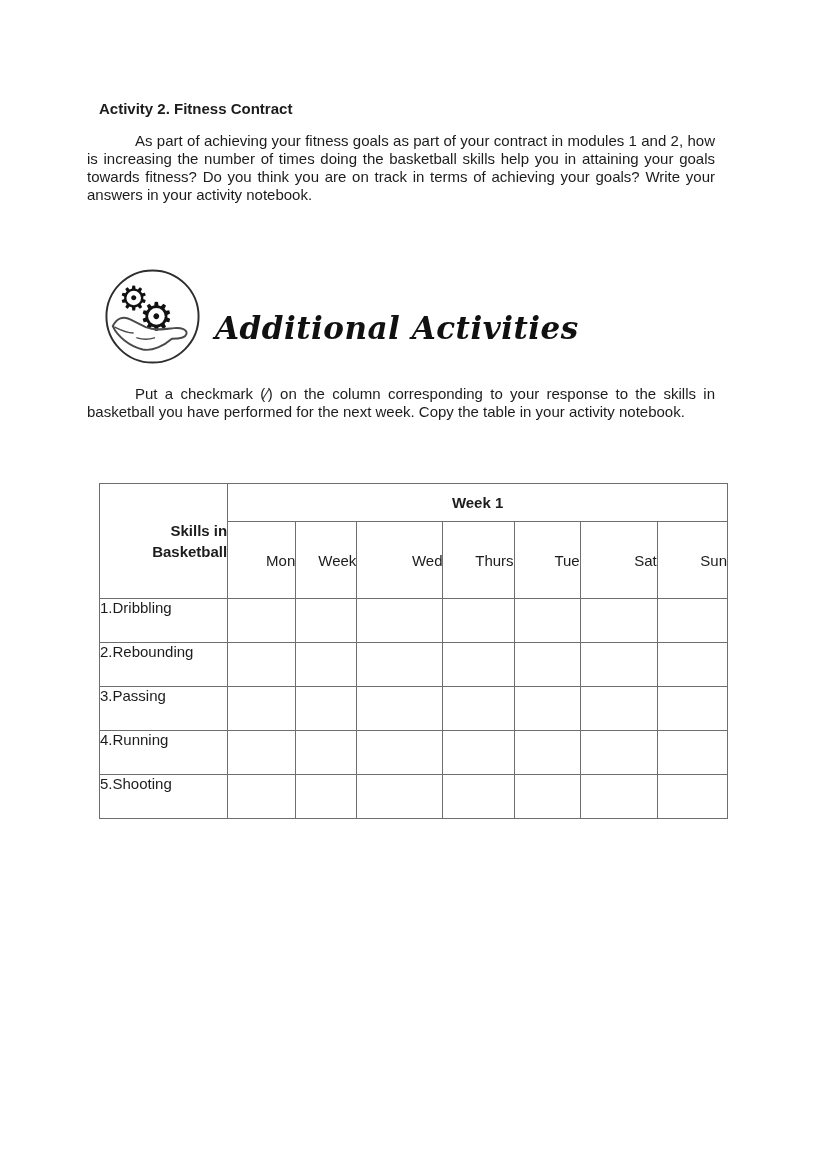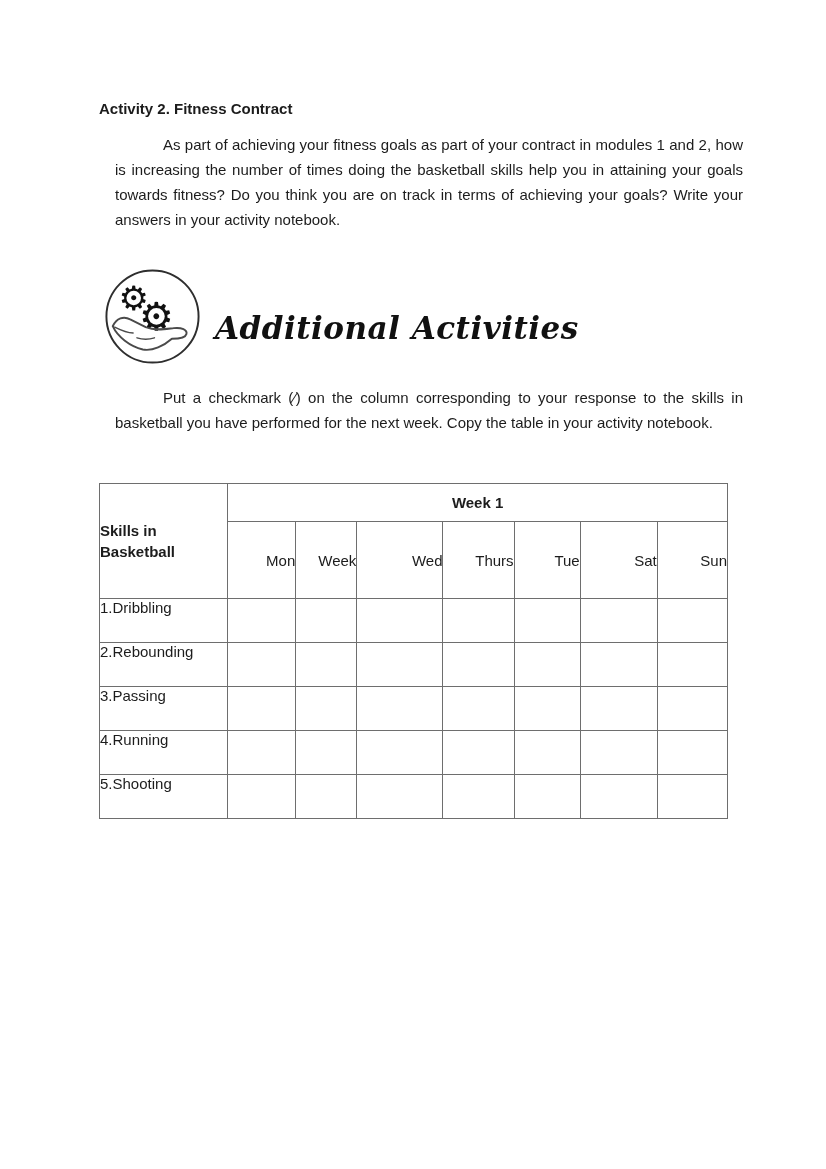--- a/index.html
+++ b/index.html
@@ -14,24 +14,24 @@
   }
   .activity-heading {
     position: absolute;
     left: 99px; top: 100px;
     width: 628px;
     font-size: 15px;
     font-weight: bold;
   }
   .para {
     position: absolute;
-    left: 115px;
+    left: 87px;
     width: 628px;
     font-size: 15px;
-    line-height: 25px;
+    line-height: 18px;
     text-align: justify;
     text-indent: 48px;
   }
   .para-1 { top: 132px; }
   .para-2 { top: 385px; }
   .section-banner {
     position: absolute;
     left: 104px; top: 268px;
     width: 560px; height: 98px;
   }
@@ -60,21 +60,21 @@
   }
   table.skills-table th, table.skills-table td {
     border: 1px solid #6e6e6e;
     font-size: 15px;
     padding: 0;
     background: #ffffff;
   }
   th.corner-cell {
     width: 128px;
     font-weight: bold;
-    text-align: left;
+    text-align: right;
     vertical-align: middle;
     line-height: 21px;
   }
   th.week-cell {
     height: 37px;
     font-weight: bold;
     text-align: center;
     vertical-align: middle;
   }
   th.day-cell {

